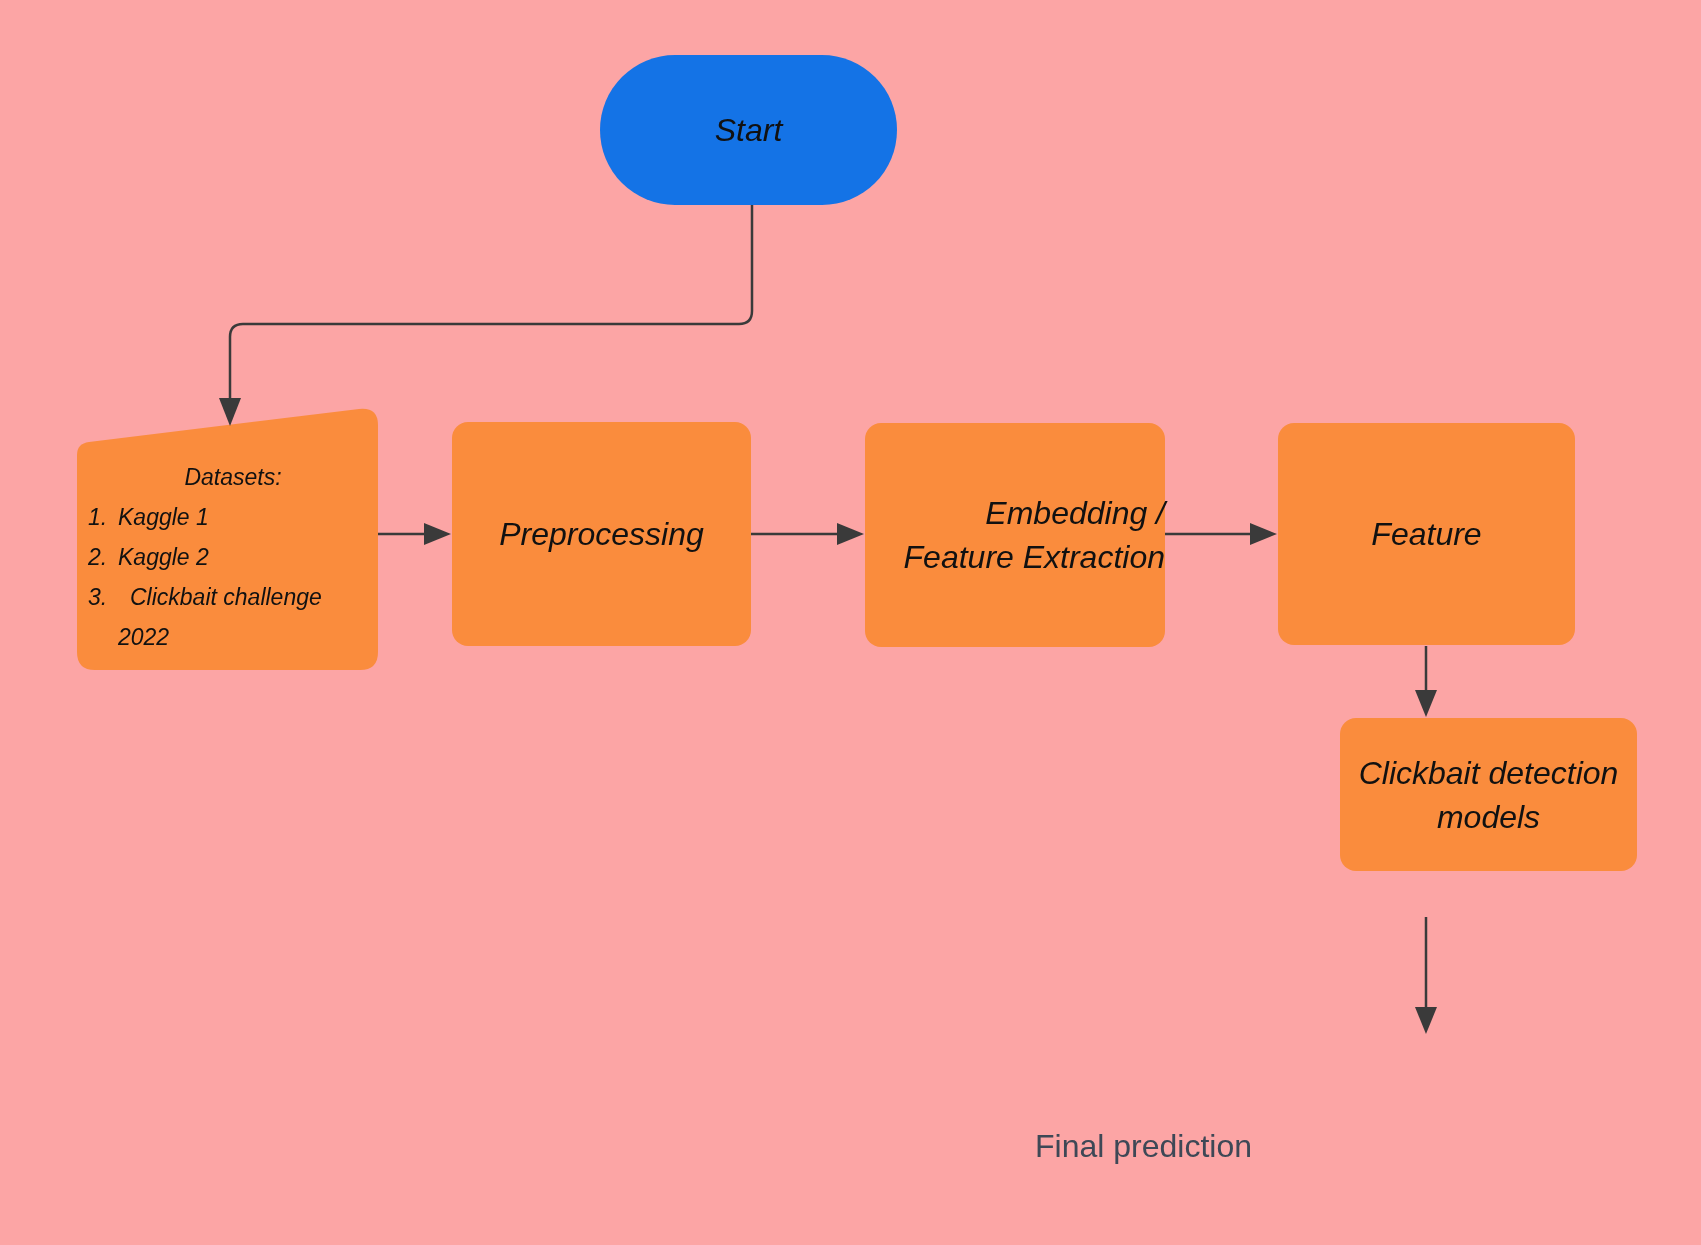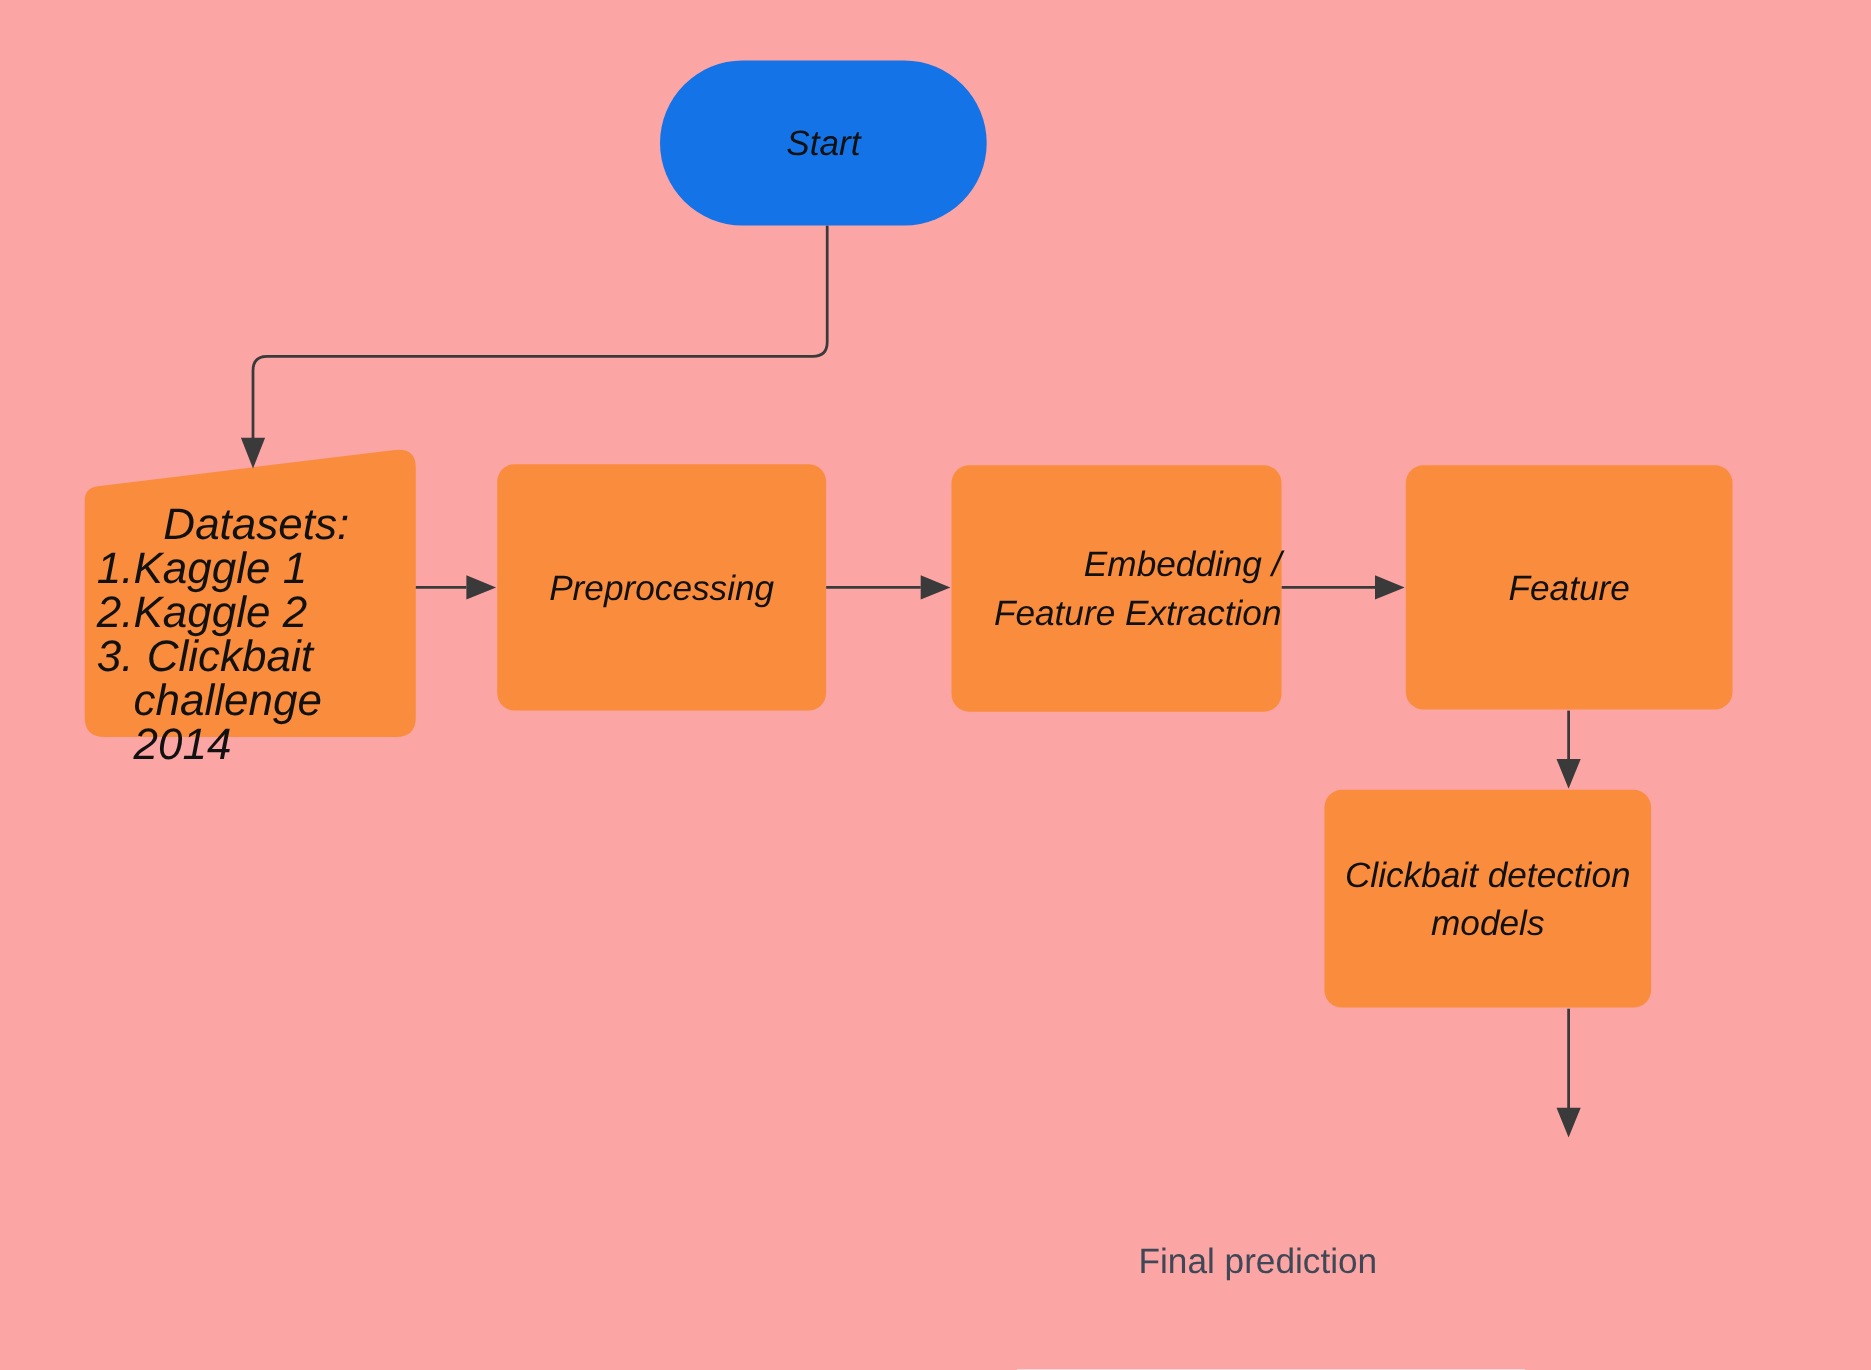--- a/index.html
+++ b/index.html
@@ -32,29 +32,29 @@
     line-height:44px;
     text-align:center;
   }
   .pill{background:var(--node_blue);border-radius:75px;}
   .rect{background:var(--node_orange);border-radius:16px;}
 
   .node-start{left:600px;top:55px;width:297px;height:150px;}
   .node-preprocessing{left:452px;top:422px;width:299px;height:224px;}
   .node-embedding{left:865px;top:423px;width:300px;height:224px;align-items:flex-end;}
   .node-featrep{left:1278px;top:423px;width:297px;height:222px;}
-  .node-clickbait{left:1204px;top:718px;width:297px;height:198px;}
+  .node-clickbait{left:1340px;top:718px;width:297px;height:153px;}
   .node-end{left:1278px;top:1035px;width:297px;height:150px;}
 
   .datasets-text{
     position:absolute;left:77px;top:443px;width:301px;height:227px;
     box-sizing:border-box;
     padding:14px 0 0 11px;
     color:var(--node_text);
-    font-style:italic;font-size:40px;line-height:40px;
+    font-style:italic;font-size:23px;line-height:40px;
   }
   .ds-title{text-align:center;width:290px;}
   .ds-row{display:flex;}
   .ds-num{flex:0 0 30px;}
   .ds-label{flex:1 1 auto;}
   .ds-label.sp{text-indent:12px;}
 
   .final-pred{
     position:absolute;left:950px;top:1092px;width:302px;
     color:var(--label_gray);
@@ -101,21 +101,21 @@
     <div class="ds-row">
       <span class="ds-num">1.</span>
       <span class="ds-label">Kaggle 1</span>
     </div>
     <div class="ds-row">
       <span class="ds-num">2.</span>
       <span class="ds-label">Kaggle 2</span>
     </div>
     <div class="ds-row">
       <span class="ds-num">3.</span>
-      <span class="ds-label sp">Clickbait challenge 2014</span>
+      <span class="ds-label sp">Clickbait challenge 2022</span>
     </div>
   </div>
 
   <div class="node rect node-preprocessing">
     <span>Preprocessing</span>
   </div>
 
   <div class="node rect node-embedding">
     <span>Embedding /</span>
     <span>Feature Extraction</span>

